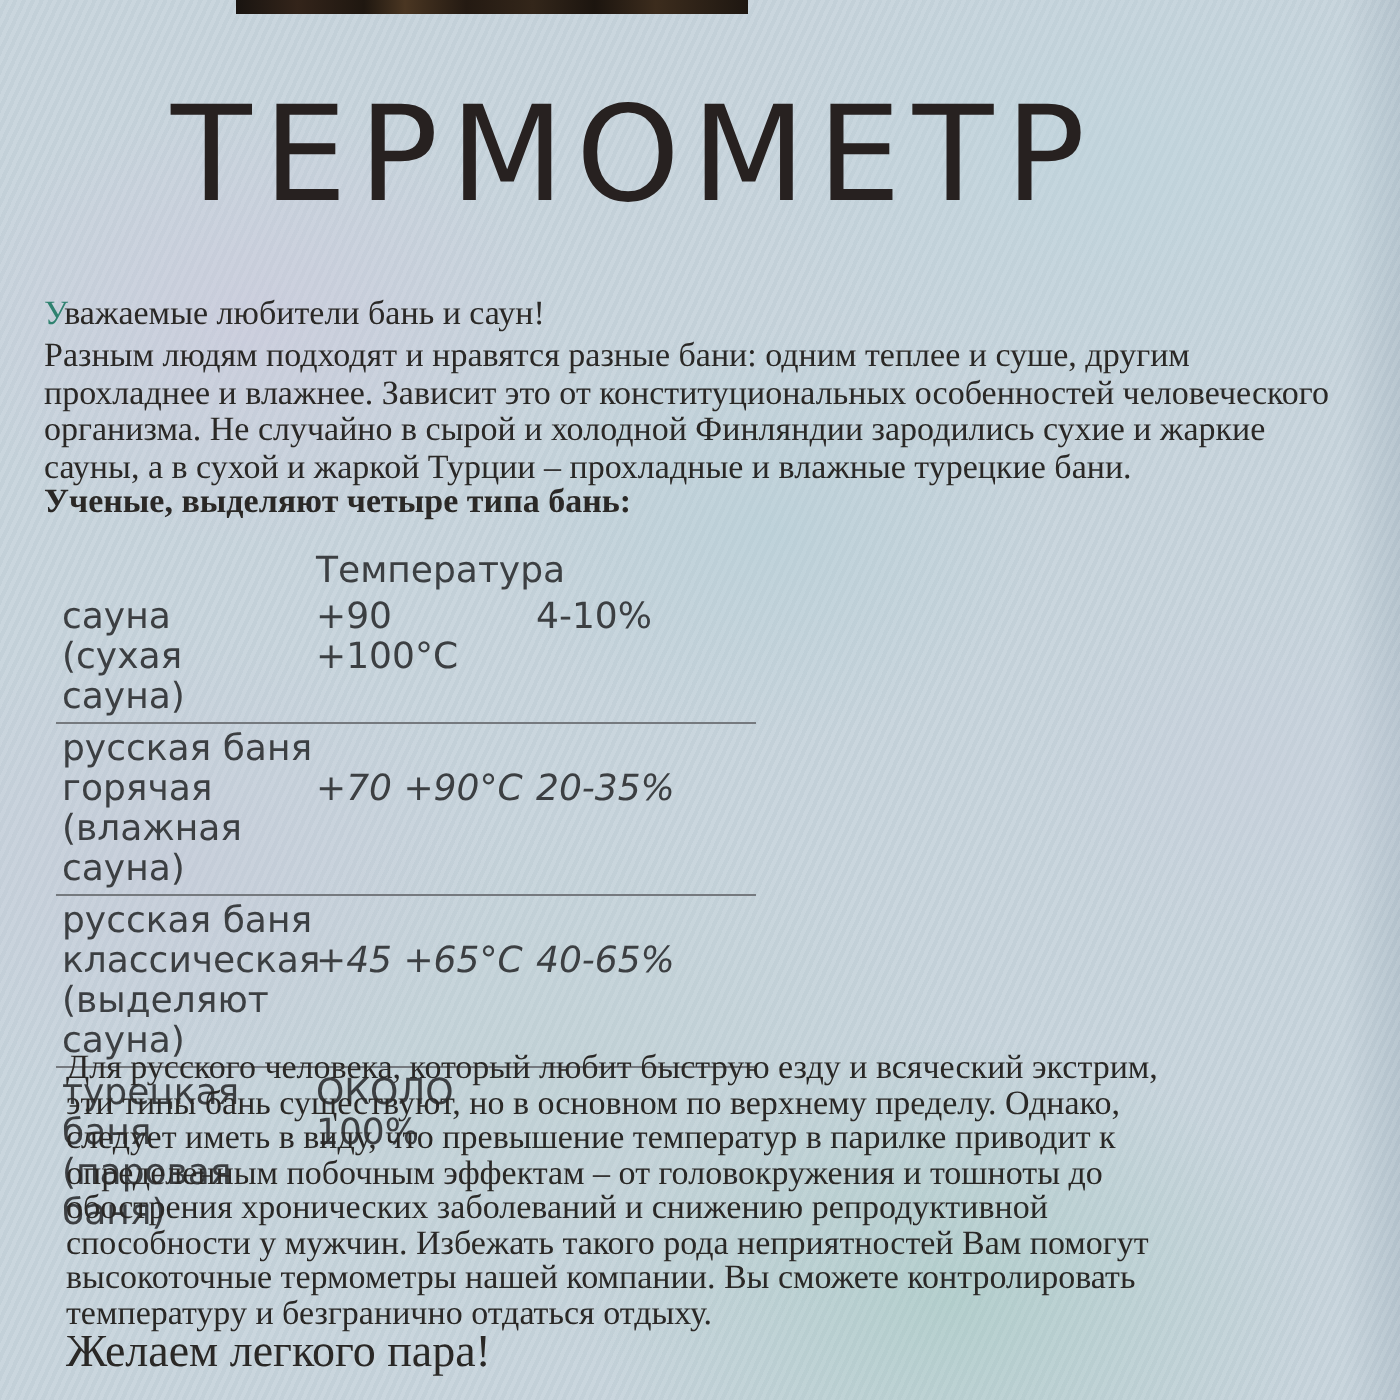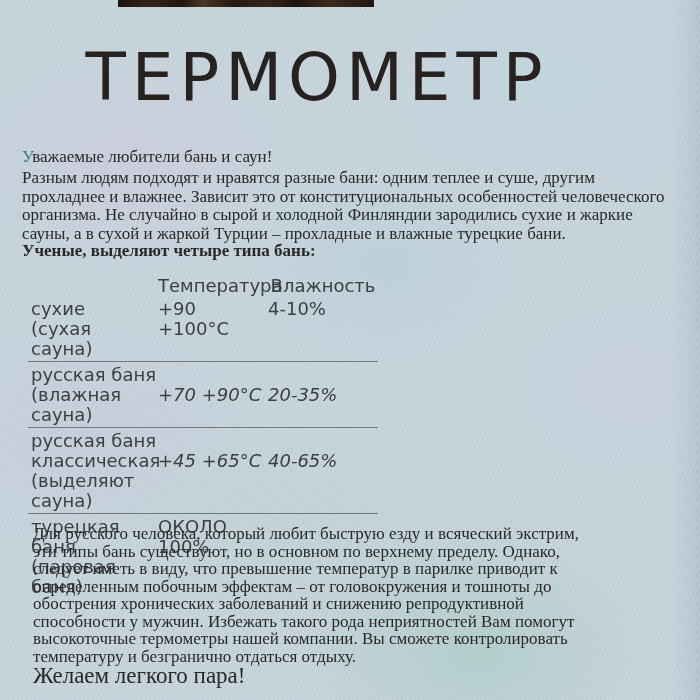--- a/index.html
+++ b/index.html
@@ -90,35 +90,35 @@
 организма. Не случайно в сырой и холодной Финляндии зародились сухие и жаркие
 сауны, а в сухой и жаркой Турции – прохладные и влажные турецкие бани.</p>
 
   <p class="types-heading">Ученые, выделяют четыре типа бань:</p>
 
   <div class="bath-table">
 
     <div class="t-header">
       <div class="c-name"></div>
       <div class="c-temp">Температура</div>
-      <div class="c-hum">Влажность</div>
     </div>
 
     <div class="t-row bordered">
       <div class="c-name">
-        <div>сухие</div>
+        <div>сауна</div>
         <div>(сухая сауна)</div>
       </div>
       <div class="c-temp">+90 +100°C</div>
       <div class="c-hum">4-10%</div>
     </div>
 
     <div class="t-row bordered">
       <div class="c-name">
         <div>русская баня</div>
+        <div>горячая</div>
         <div>(влажная сауна)</div>
       </div>
       <div class="c-temp offset1">+70 +90°C</div>
       <div class="c-hum offset1">20-35%</div>
     </div>
 
     <div class="t-row bordered">
       <div class="c-name">
         <div>русская баня</div>
         <div>классическая</div>

